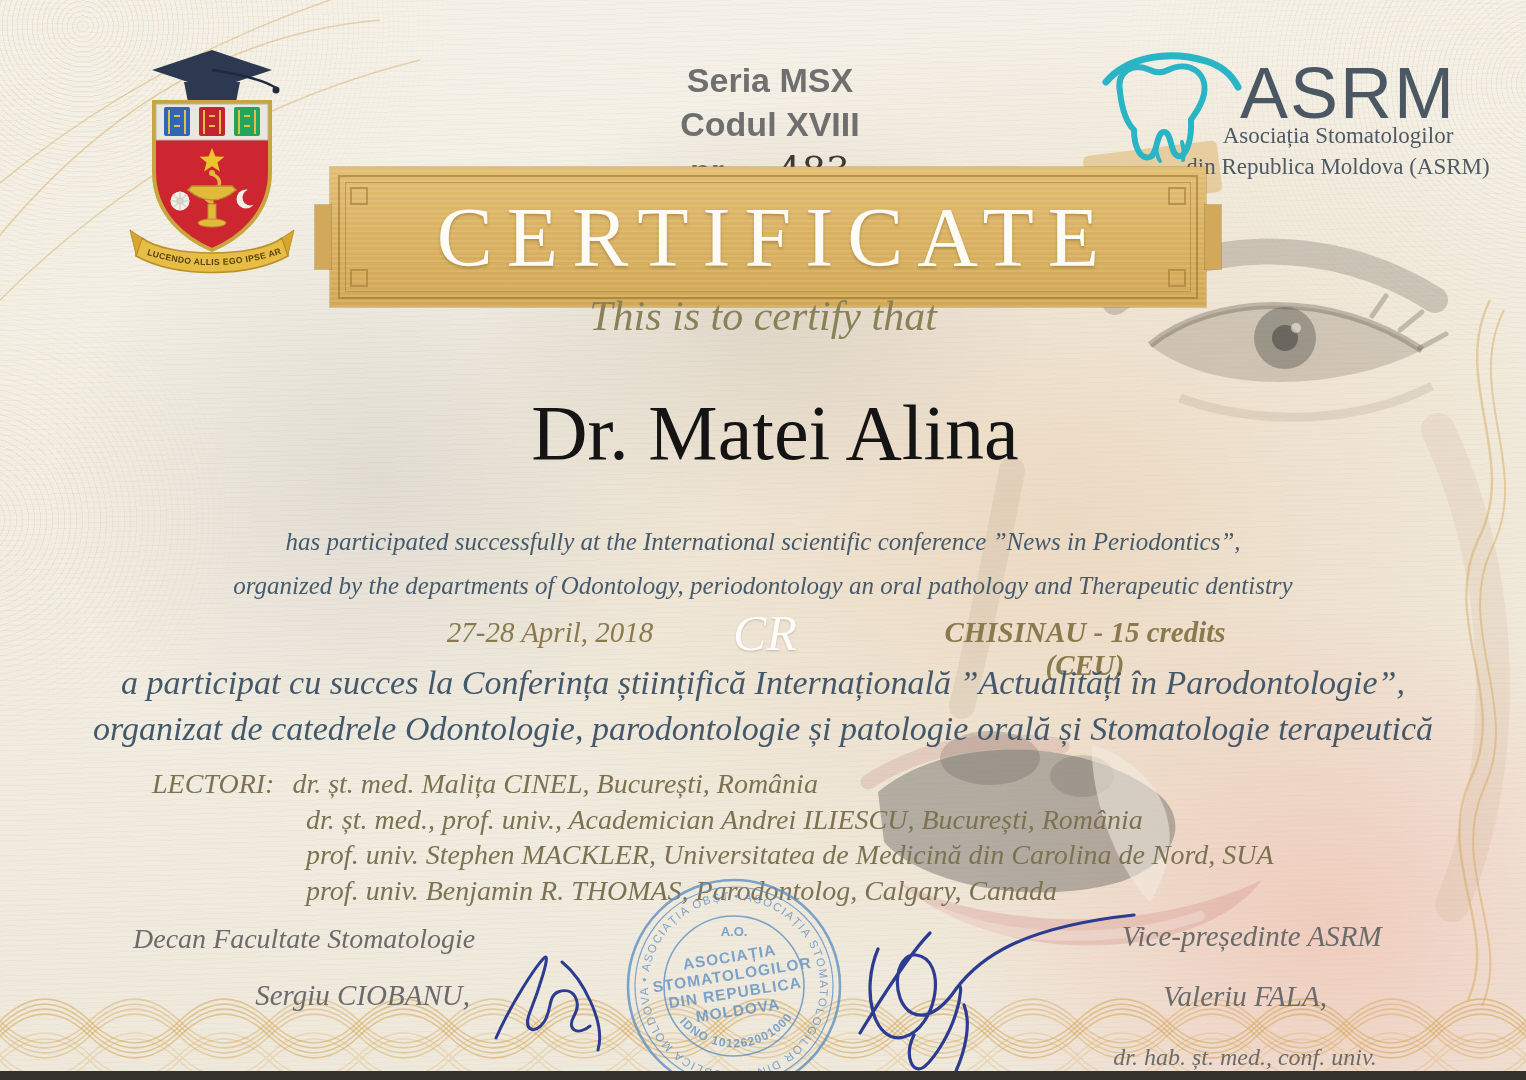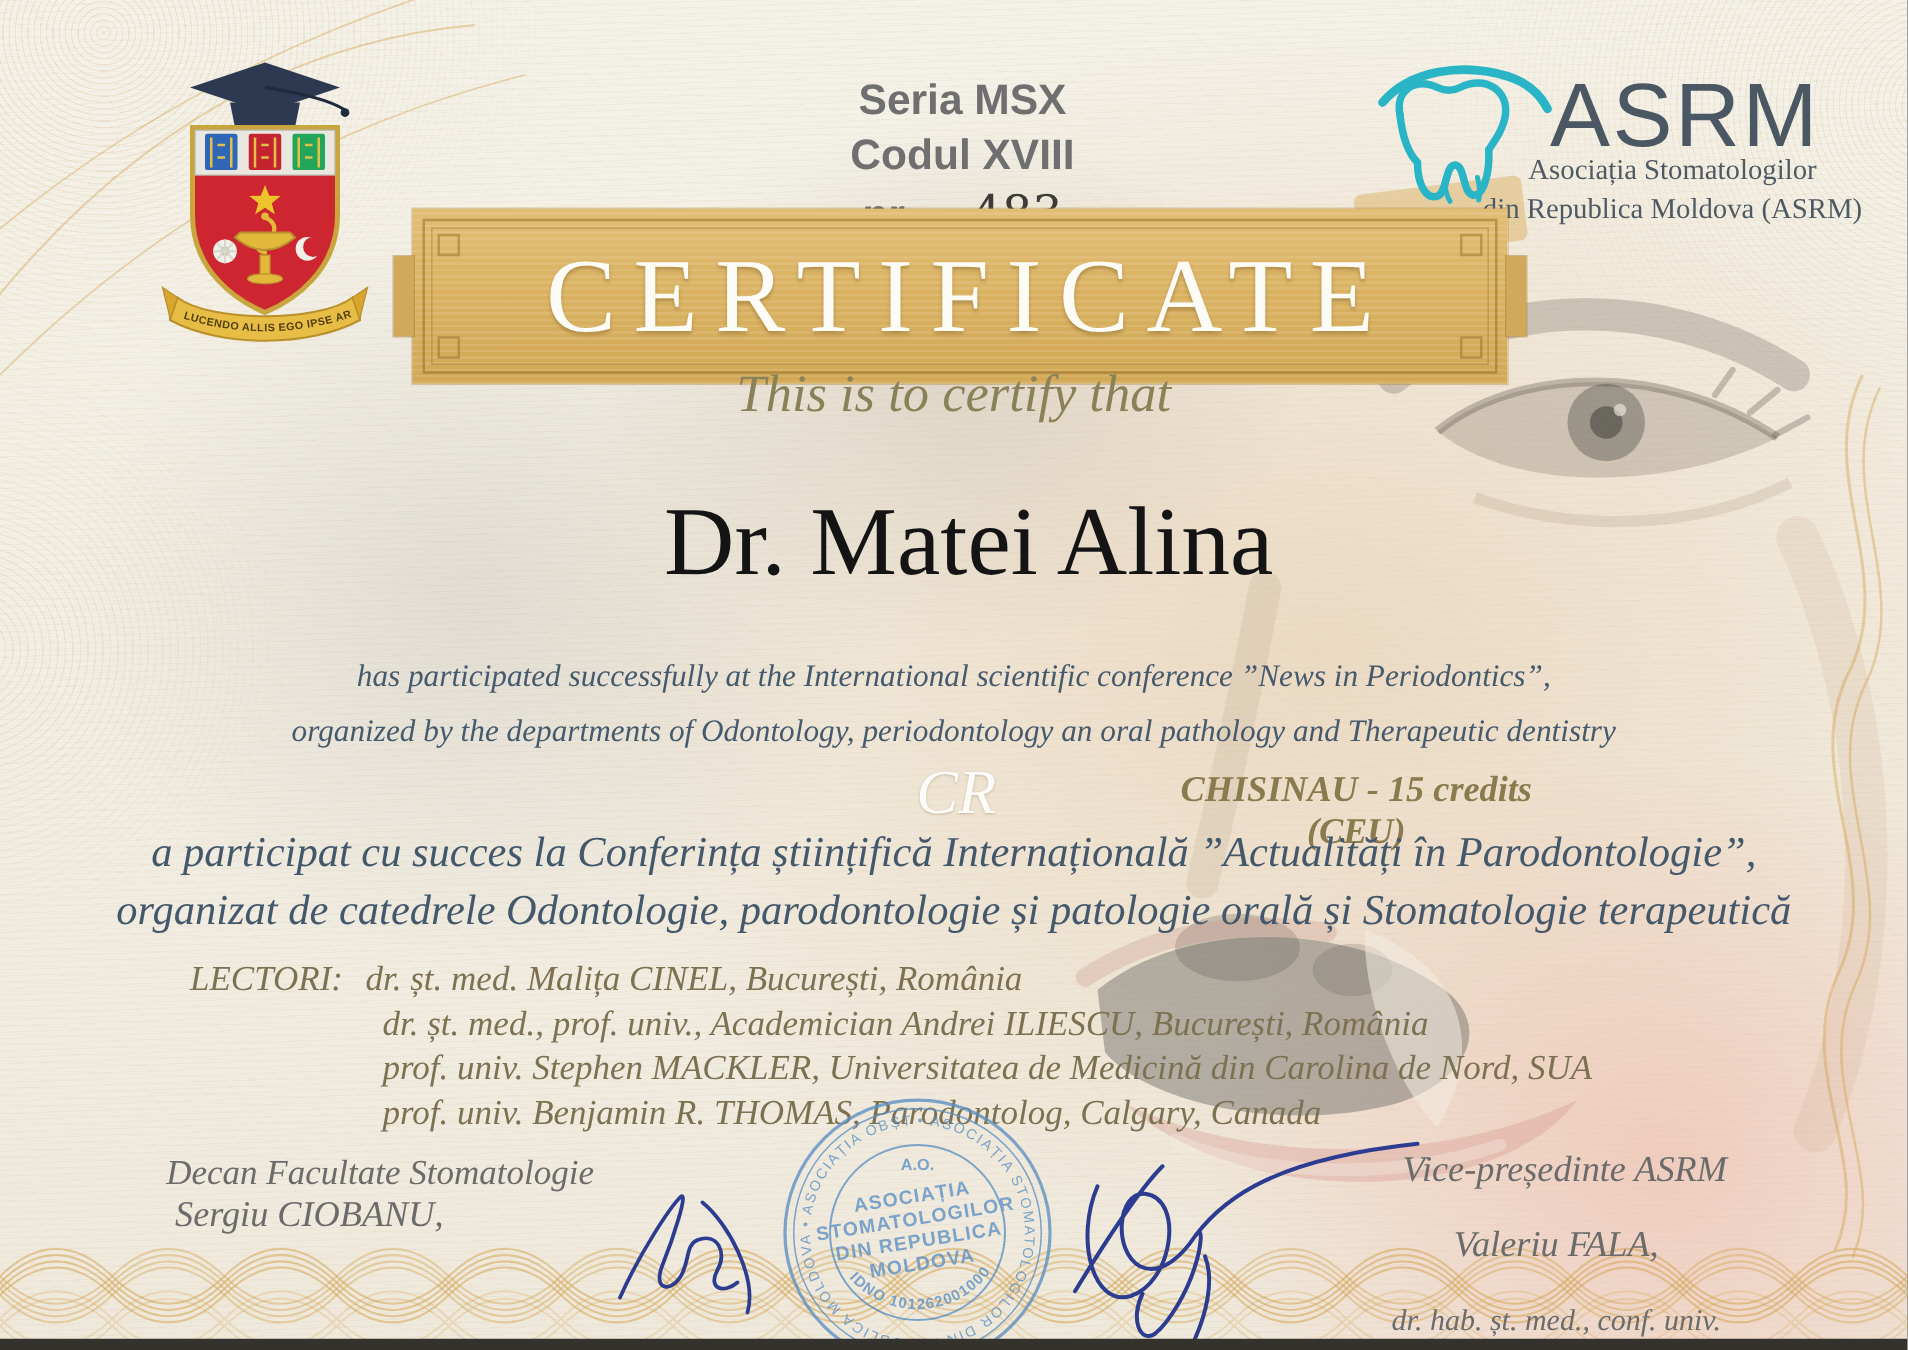--- a/index.html
+++ b/index.html
@@ -73,21 +73,21 @@
   .stmt-ro{left:0;top:660px;width:1526px;text-align:center;font-style:italic;
     font-size:34px;line-height:46px;color:#44586c;}
 
   .lectori{left:152px;top:766px;width:1200px;font-style:italic;font-size:28px;
     line-height:35.5px;color:#7c7252;}
   .lectori .lbl{font-style:italic;margin-right:18px;}
   .lectori .indent{padding-left:154px;}
 
   .sig-block{color:#6b6b6b;font-style:italic;}
   .sb-l-title{left:133px;top:923px;width:420px;font-size:28px;}
-  .sb-l-name{left:140px;top:956px;width:330px;text-align:left;font-size:29px;}
+  .sb-l-name{left:140px;top:979px;width:330px;text-align:right;font-size:29px;}
   .sb-l-degree{left:122px;top:1015px;width:366px;text-align:center;font-size:27px;}
   .sb-r-title{left:1122px;top:920px;width:340px;font-size:29px;}
   .sb-r-name{left:1105px;top:980px;width:280px;text-align:center;font-size:29px;}
   .sb-r-degree{left:1078px;top:1044px;width:334px;text-align:center;font-size:24px;}
 
   .bottom-strip{left:0;top:1071px;width:1526px;height:9px;background:#34322d;}
 </style>
 </head>
 <body>
 
@@ -231,20 +231,21 @@
   </div>
 
   <div class="abs certify">This is to certify that</div>
   <div class="abs recipient">Dr. Matei Alina</div>
 
   <div class="abs stmt-en">
     <div>has participated successfully at the International scientific conference ”News in Periodontics”,</div>
     <div>organized by the departments of Odontology, periodontology an oral pathology and Therapeutic dentistry</div>
   </div>
 
+  <div class="abs event-row event-date">27-28 April, 2018</div>
   <div class="abs monogram">CR</div>
   <div class="abs event-row event-loc">CHISINAU -  15 credits (CEU)</div>
 
   <div class="abs stmt-ro">
     <div>a participat cu succes la Conferința științifică Internațională ”Actualități în Parodontologie”,</div>
     <div>organizat de catedrele Odontologie, parodontologie și patologie orală și Stomatologie terapeutică</div>
   </div>
 
   <div class="abs lectori">
     <div>

